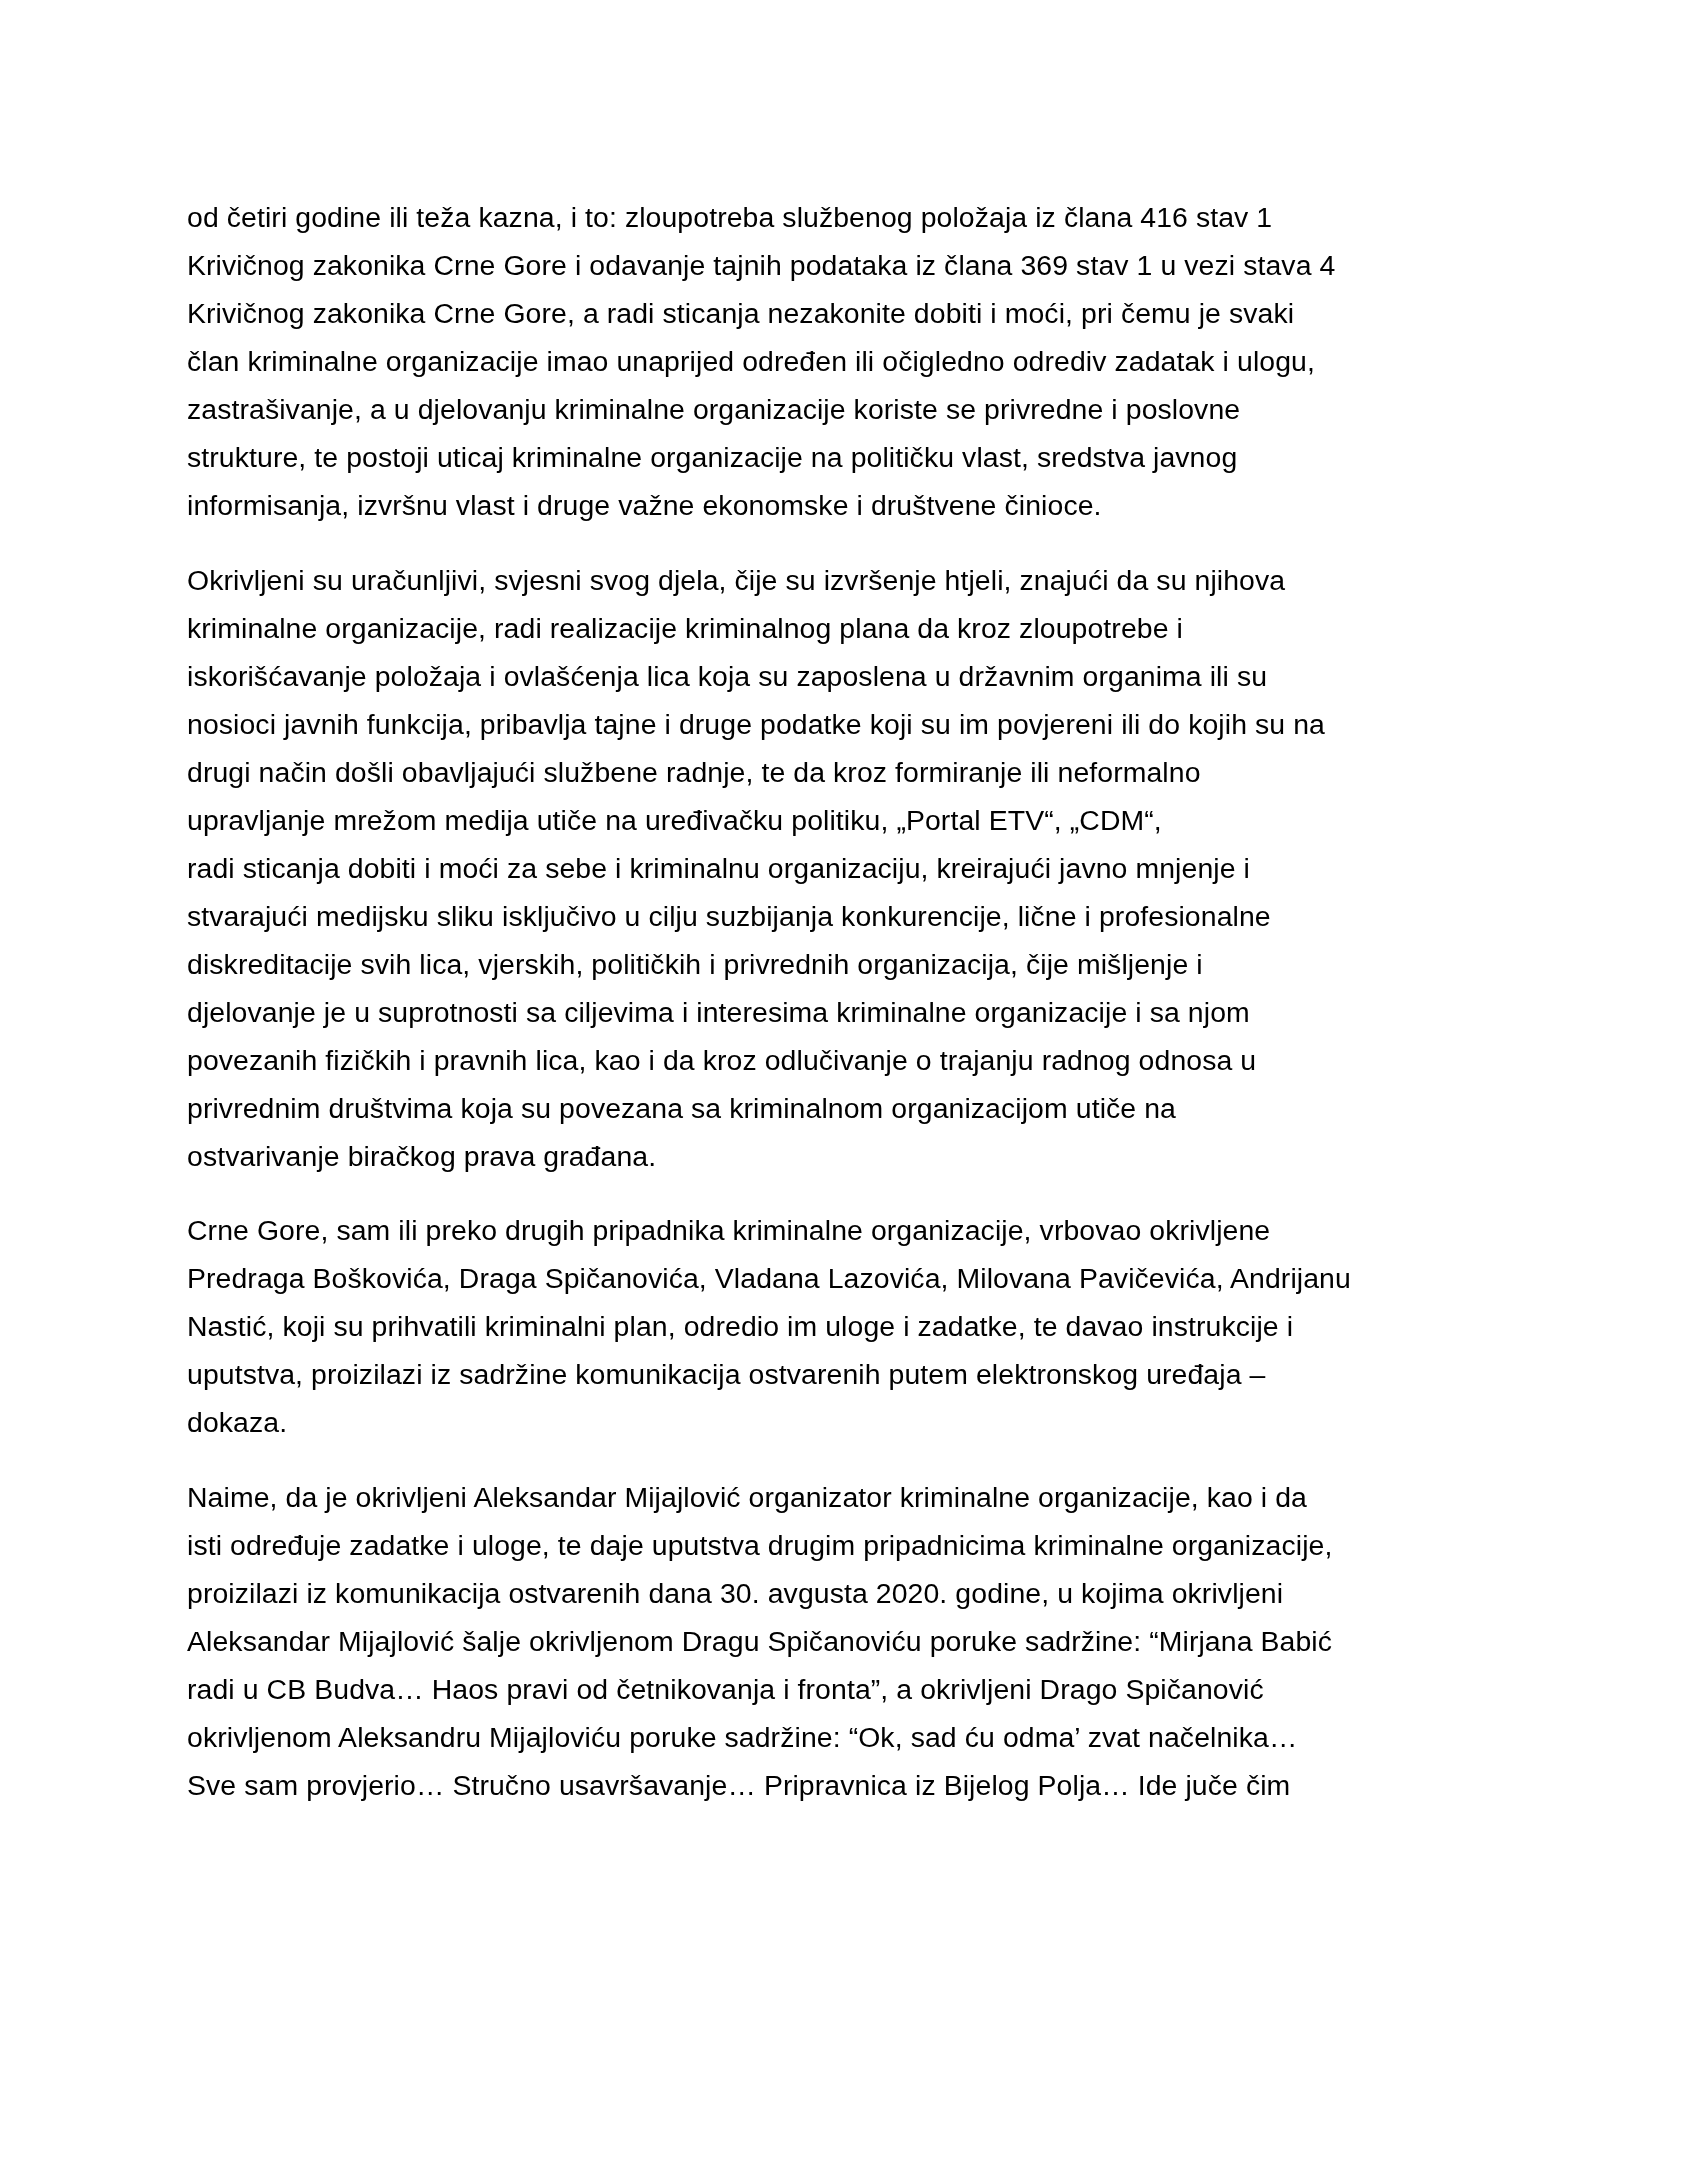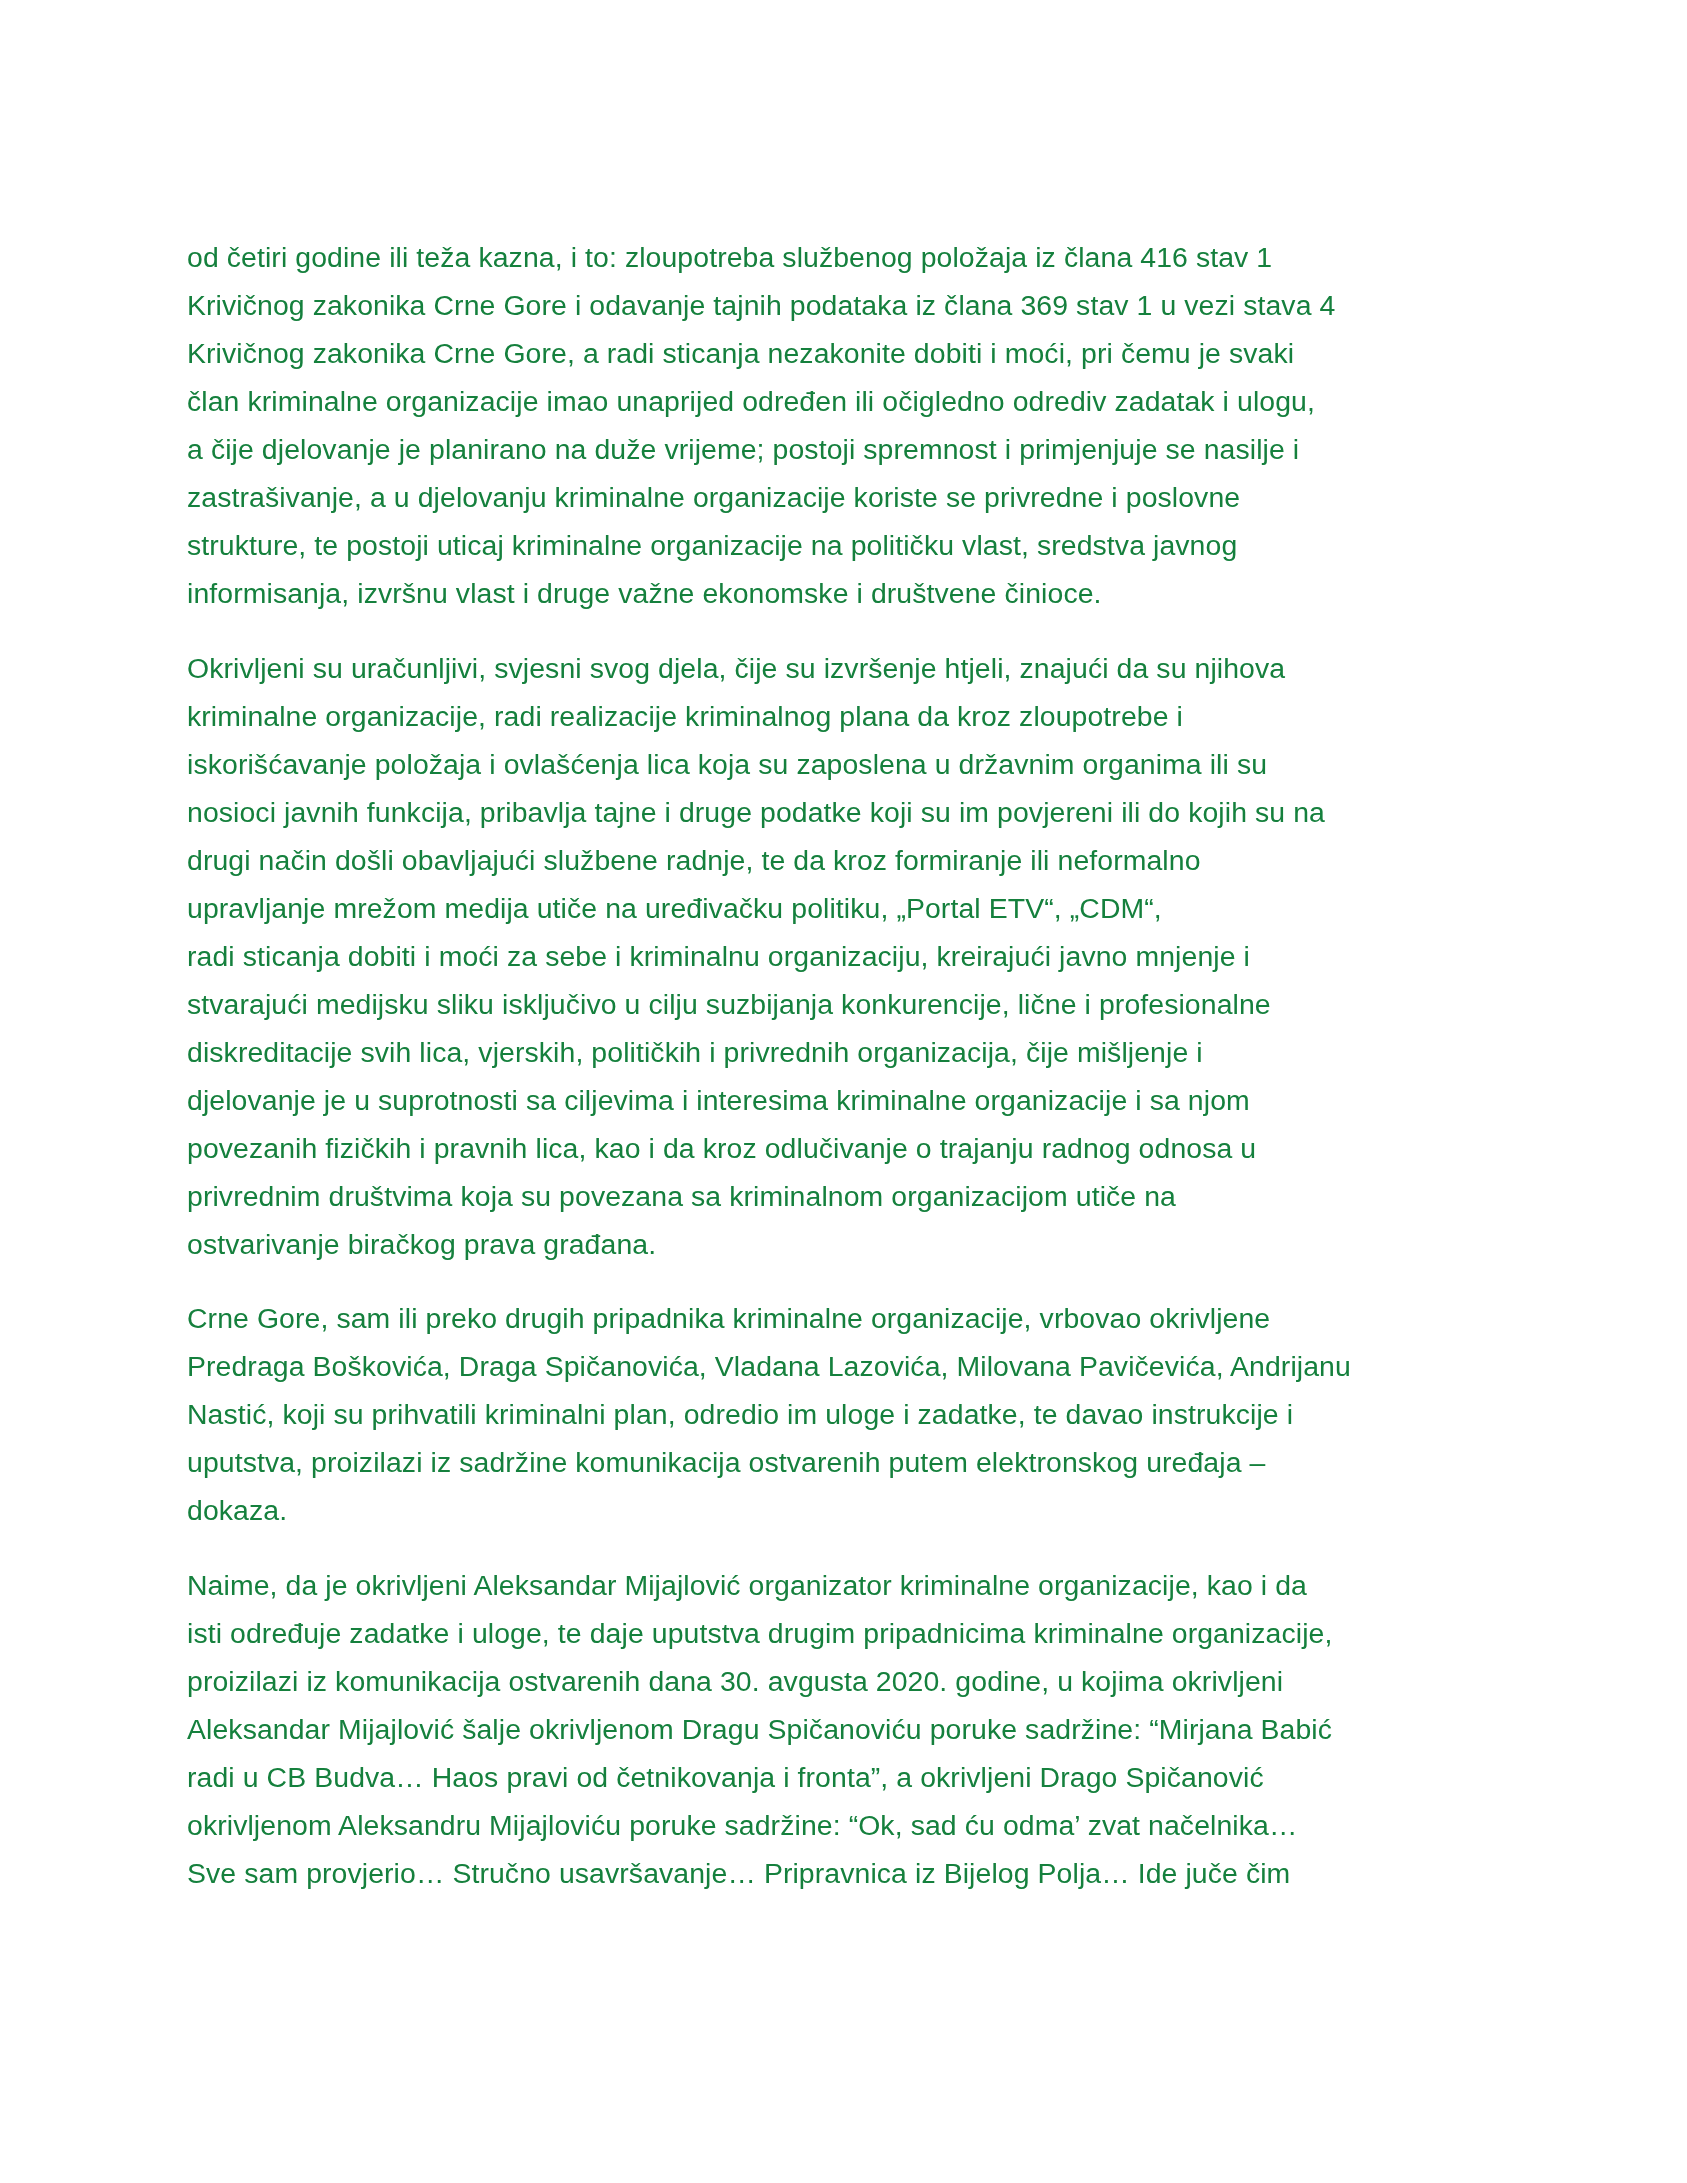--- a/index.html
+++ b/index.html
@@ -36,27 +36,26 @@
   }
   .line {
     display: block;
     white-space: nowrap;
   }
 </style>
 </head>
 <body>
 
 <main class="page">
-  <article class="doc" style="color: #15803d; margin-top: 40px;">
+  <article class="doc" style="color: #000000;">
       <p class="para">
         <span class="line">od četiri godine ili teža kazna, i to: zloupotreba službenog položaja iz člana 416 stav 1</span>
         <span class="line">Krivičnog zakonika Crne Gore i odavanje tajnih podataka iz člana 369 stav 1 u vezi stava 4</span>
         <span class="line">Krivičnog zakonika Crne Gore, a radi sticanja nezakonite dobiti i moći, pri čemu je svaki</span>
         <span class="line">član kriminalne organizacije imao unaprijed određen ili očigledno odrediv zadatak i ulogu,</span>
-        <span class="line">a čije djelovanje je planirano na duže vrijeme; postoji spremnost i primjenjuje se nasilje i</span>
         <span class="line">zastrašivanje, a u djelovanju kriminalne organizacije koriste se privredne i poslovne</span>
         <span class="line">strukture, te postoji uticaj kriminalne organizacije na političku vlast, sredstva javnog</span>
         <span class="line">informisanja, izvršnu vlast i druge važne ekonomske i društvene činioce.</span>
       </p>
       <p class="para">
         <span class="line">Okrivljeni su uračunljivi, svjesni svog djela, čije su izvršenje htjeli, znajući da su njihova</span>
         <span class="line">kriminalne organizacije, radi realizacije kriminalnog plana da kroz zloupotrebe i</span>
         <span class="line">iskorišćavanje položaja i ovlašćenja lica koja su zaposlena u državnim organima ili su</span>
         <span class="line">nosioci javnih funkcija, pribavlja tajne i druge podatke koji su im povjereni ili do kojih su na</span>
         <span class="line">drugi način došli obavljajući službene radnje, te da kroz formiranje ili neformalno</span>

